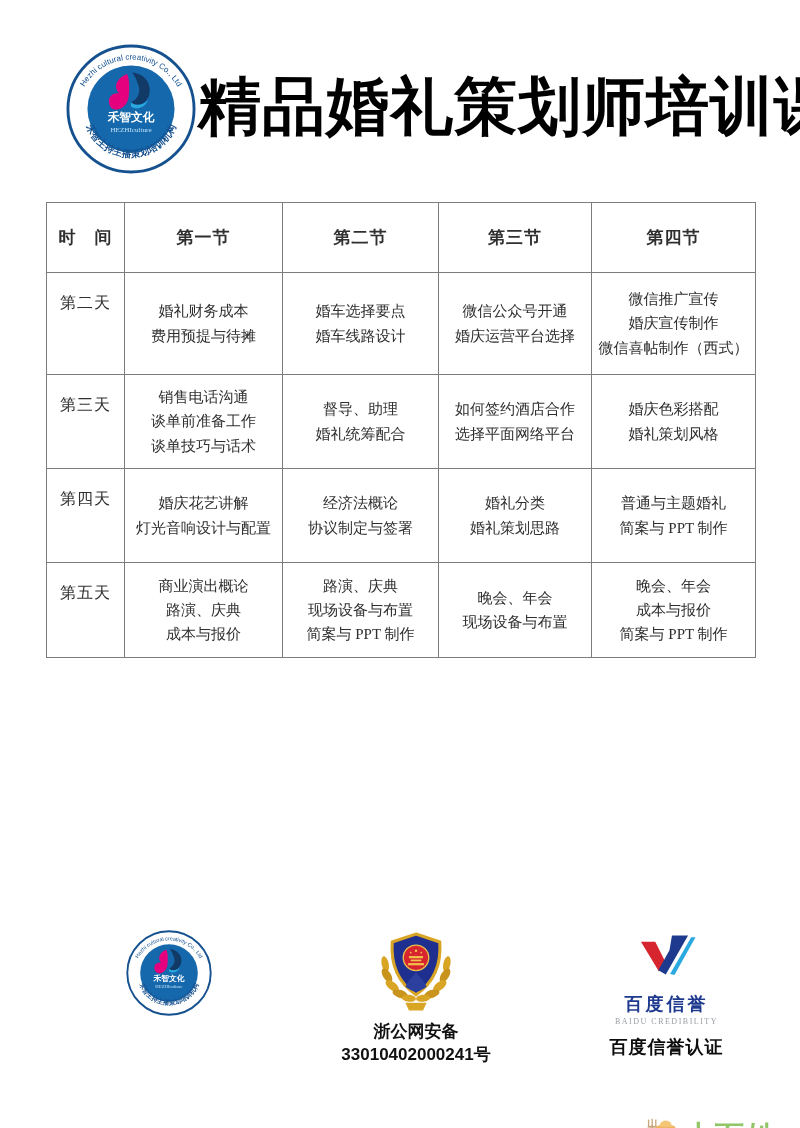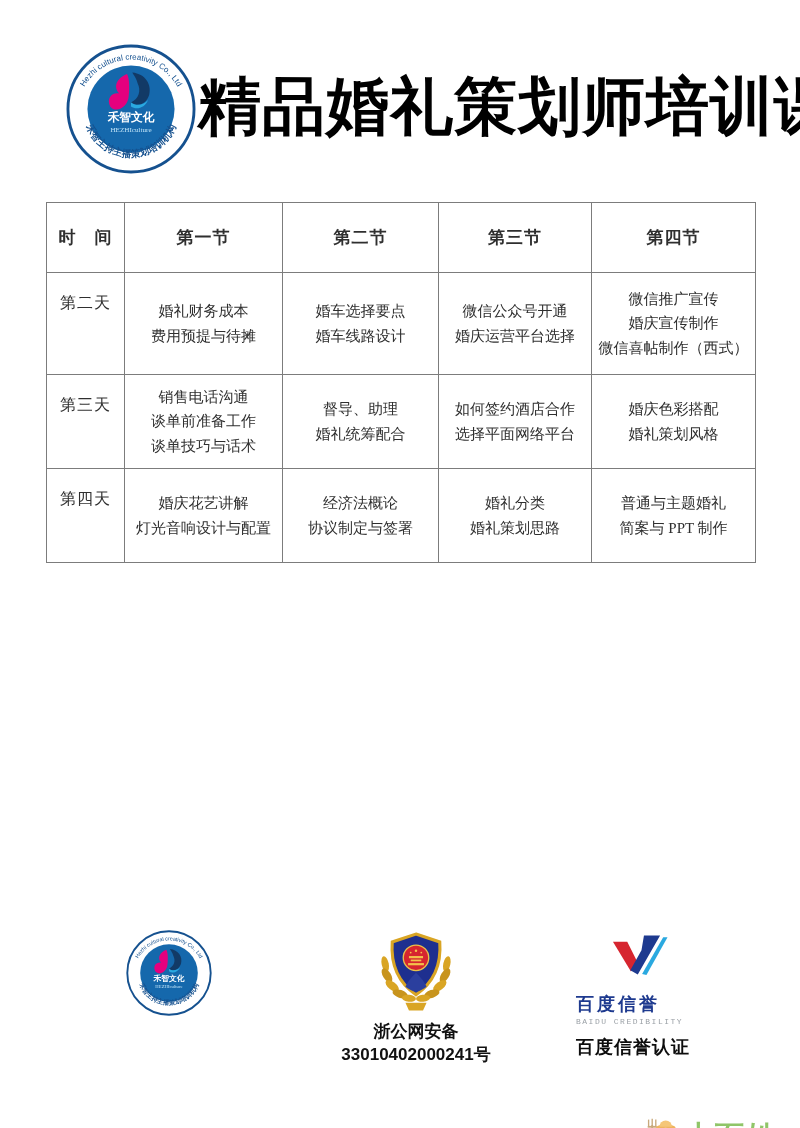--- a/index.html
+++ b/index.html
@@ -97,23 +97,24 @@
     left: 306px; top: 1020px;
     width: 220px;
     text-align: center;
     font-family: "Liberation Sans", sans-serif;
     font-size: 17px;
     font-weight: 700;
     color: #111111;
   }
   .baidu-block {
     position: absolute;
-    left: 576px; top: 930px;
+    left: 604px; top: 930px;
     width: 125px;
-    font-family: Liberation Mono, monospace;
+    text-align: center;
+    font-family: Liberation Serif, serif;
   }
   .baidu-v { width: 62px; height: 58px; margin: 0 auto; display: block; }
   .baidu-brand {
     margin-top: 4px;
     font-size: 18px;
     letter-spacing: 3px;
     color: #1e3a8f;
     font-weight: 600;
   }
   .baidu-brand-en {
@@ -227,20 +228,34 @@
       </tr>
       <tr>
         <td class="day">第四天</td>
         <td class="cell">婚庆花艺讲解
 灯光音响设计与配置</td>
         <td class="cell">经济法概论
 协议制定与签署</td>
         <td class="cell">婚礼分类
 婚礼策划思路</td>
         <td class="cell">普通与主题婚礼
+简案与 PPT 制作</td>
+      </tr>
+      <tr>
+        <td class="day">第五天</td>
+        <td class="cell">商业演出概论
+路演、庆典
+成本与报价</td>
+        <td class="cell">路演、庆典
+现场设备与布置
+简案与 PPT 制作</td>
+        <td class="cell">晚会、年会
+现场设备与布置</td>
+        <td class="cell">晚会、年会
+成本与报价
 简案与 PPT 制作</td>
       </tr>
     </tbody>
   </table>
 
   <svg class="footer-logo" viewBox="0 0 100 100">
     <circle cx="50" cy="50" r="48.5" fill="#ffffff" stroke="#15518f" stroke-width="2.2"></circle>
     <circle cx="50" cy="50" r="33.5" fill="#1568ac"></circle>
     <path d="M47,23 C39,26 36,33 41,38 C35,37 31,42 34,48 C38,53 46,50 48,42 C49,35 49,27 47,23 Z" fill="#e5007e"></path>
     <path d="M51,22 C61,23 66,31 64,39 C62,46 55,49 50,45 C56,42 58,36 55,30 C54,26 52,24 51,22 Z" fill="#123a66"></path>

